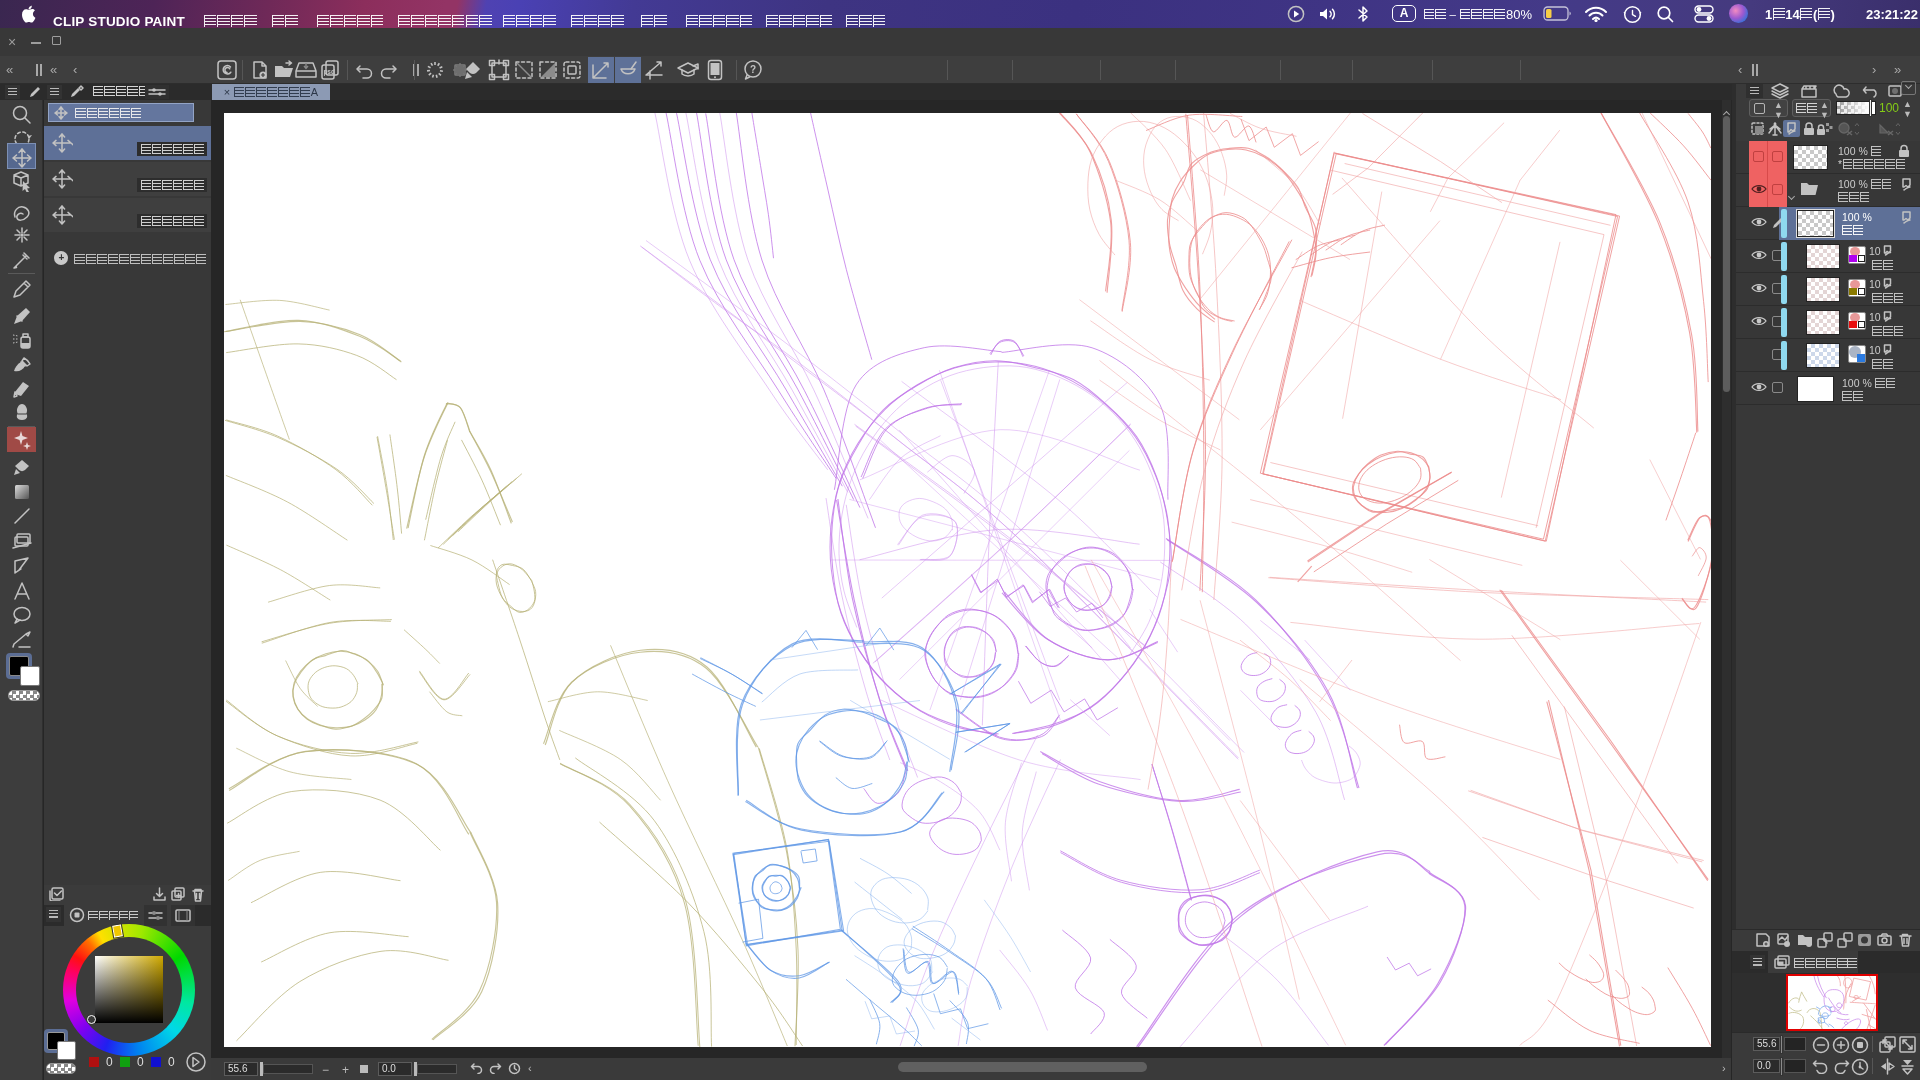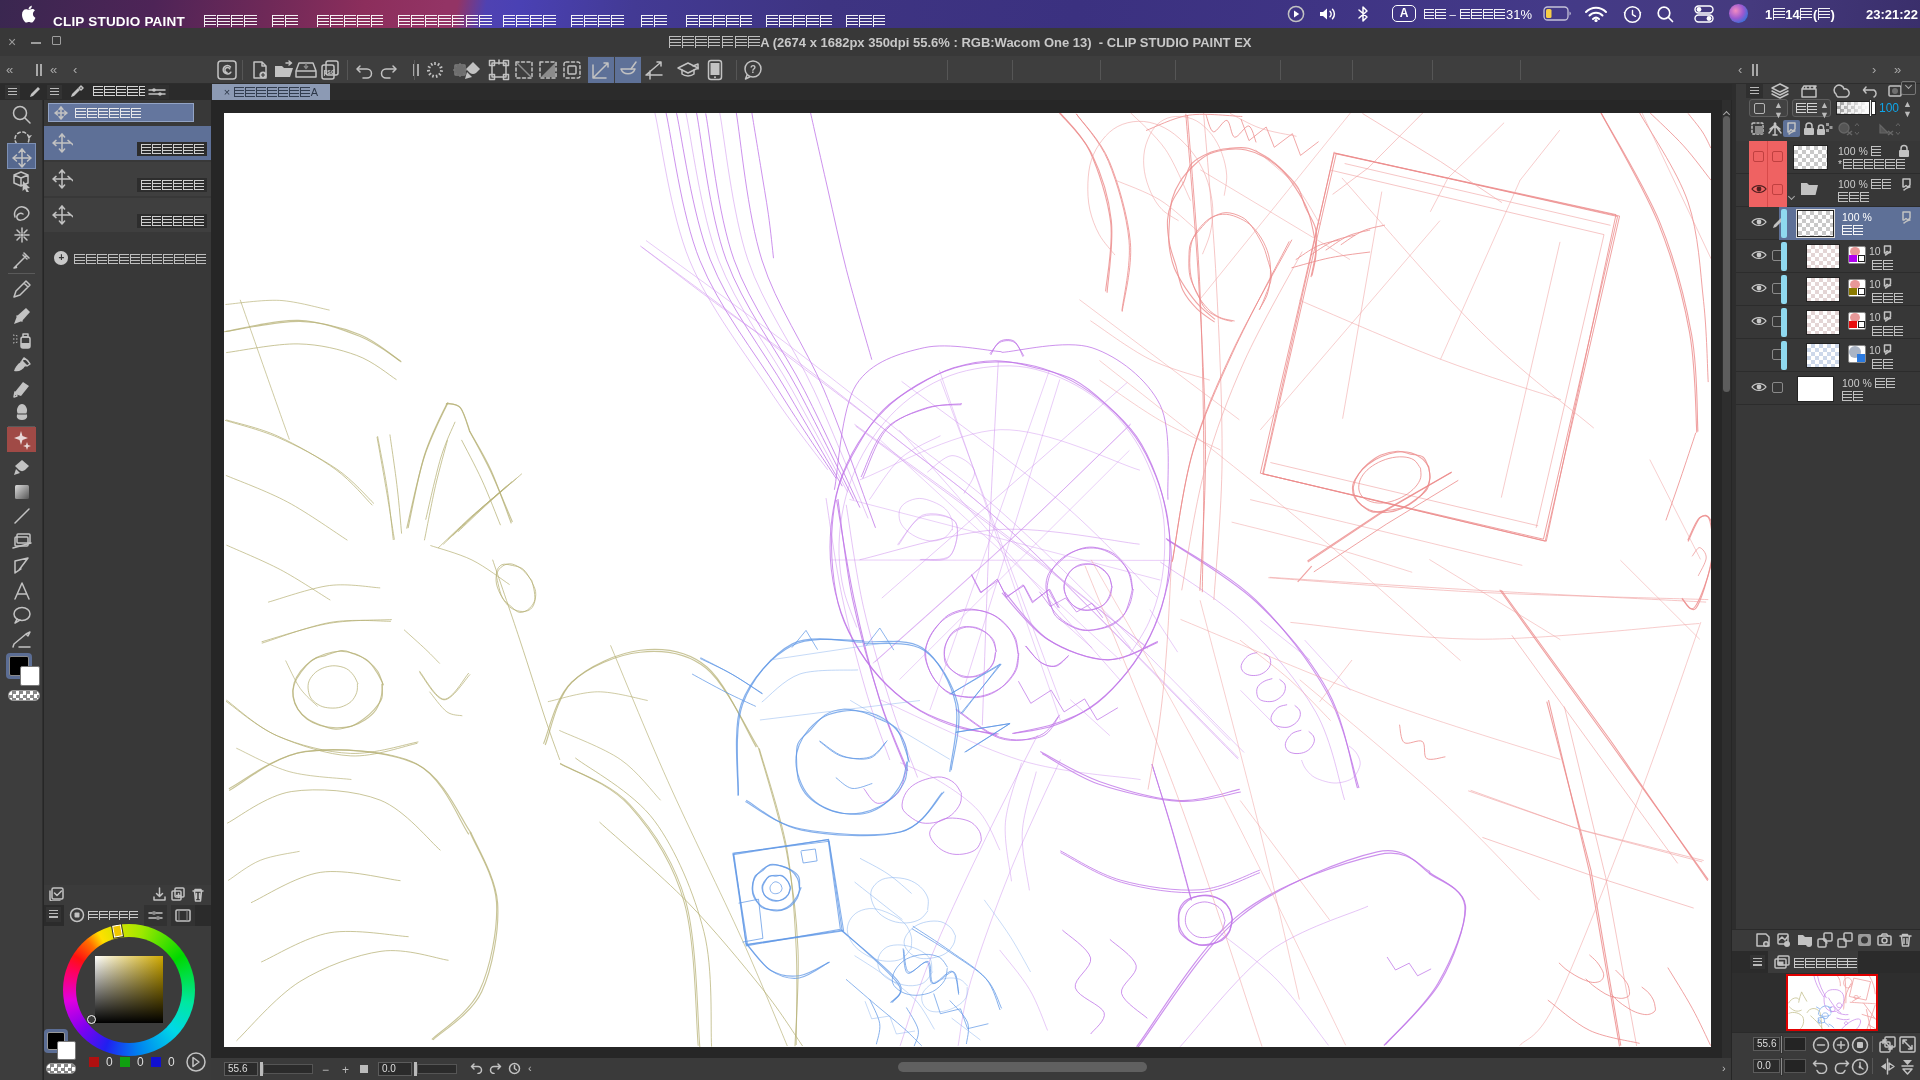--- a/index.html
+++ b/index.html
@@ -75,21 +75,21 @@
     </svg>
 <svg class="abs" style="left:1317px;top:5px" width="26" height="18">
       <path fill="#fff" d="M3 7h3l4-3.4v10.8L6 11H3z"></path>
       <path d="M13 6.2a4 4 0 010 5.6M15.5 4.2a7 7 0 010 9.6" stroke="#fff" stroke-width="1.5" fill="none" stroke-linecap="round"></path>
     </svg>
 <svg class="abs" style="left:1356px;top:4px" width="14" height="20">
       <path d="M3 6l8 7-4 4V3l4 4-8 7" stroke="#fff" stroke-width="1.5" fill="none" stroke-linejoin="round" stroke-linecap="round"></path>
     </svg>
 <div class="abs" style="left:1392px;top:5px;width:24px;height:17px;border:1.6px solid #fff;border-radius:5px;color:#fff;font-size:12px;font-weight:bold;text-align:center;line-height:15px">A</div>
 <span class="abs" style="left:1423px;top:8px;color:#fff;font-size:11.5px"><i class="j"></i><i class="j"></i> – <i class="j"></i><i class="j"></i><i class="j"></i><i class="j"></i></span>
-<span class="abs" style="left:1506px;top:7px;color:#fff;font-size:13px">31%</span>
+<span class="abs" style="left:1506px;top:7px;color:#fff;font-size:13px">80%</span>
 <svg class="abs" style="left:1543px;top:6px" width="30" height="15">
       <rect x="1" y="1" width="24" height="13" rx="3.5" fill="none" stroke="#ffffffb0" stroke-width="1.3"></rect>
       <rect x="3" y="3" width="5.5" height="9" rx="1.5" fill="#f7ce46"></rect>
       <path d="M26.5 5.5v4a2.2 2.2 0 000-4z" fill="#ffffffb0"></path>
     </svg>
 <svg class="abs" style="left:1584px;top:6px" width="24" height="16">
       <path d="M2 6a14 14 0 0120 0M5.5 9.5a9 9 0 0113 0M9 13a4.5 4.5 0 016 0" stroke="#fff" stroke-width="2" fill="none" stroke-linecap="round"></path>
       <circle cx="12" cy="14.5" r="1.6" fill="#fff"></circle>
     </svg>
 <svg class="abs" style="left:1623px;top:5px" width="19" height="19">
@@ -108,21 +108,20 @@
       <circle cx="15" cy="13.5" r="2.4" fill="#fff"></circle>
     </svg>
 <div class="abs" style="left:1729px;top:4px;width:19px;height:19px;border-radius:50%;background:radial-gradient(circle at 35% 35%,#f28bc2,#9b59d0 45%,#3f6fd8 75%,#2a3f8f)"></div>
 <span class="abs" style="left:1765px;top:7px;color:#fff;font-size:13px;font-weight:bold">1<i class="j"></i>14<i class="j"></i>(<i class="j"></i>)</span>
 <span class="abs" style="left:1866px;top:7px;color:#fff;font-size:13px;font-weight:bold">23:21:22</span>
 </div>
 <div id="title" class="abs">
 <span class="abs" style="left:8px;top:6px;color:#9d9d9d;font-size:14px">×</span>
 <div class="abs" style="left:31px;top:14px;width:10px;height:1.5px;background:#9d9d9d"></div>
 <div class="abs" style="left:52px;top:8px;width:9px;height:9px;border:1.4px solid #9d9d9d;border-radius:1px"></div>
-<div class="abs" style="left:0;top:7px;width:1920px;text-align:center;font-size:13px;font-weight:bold;color:#c8c8c8"><i class="j"></i><i class="j"></i><i class="j"></i><i class="j"></i><i class="j"></i><i class="j"></i><i class="j"></i>A (2674 x 1682px 350dpi 55.6% : RGB:Wacom One 13)&nbsp; - CLIP STUDIO PAINT EX</div>
 </div>
 <div id="tbar" class="abs">
 <span class="abs" style="left:6px;top:6px;color:#a8a8a8;font-size:13px">«</span>
 <span class="abs" style="left:50px;top:6px;color:#a8a8a8;font-size:13px">«</span>
 <span class="abs" style="left:73px;top:6px;color:#a8a8a8;font-size:13px">‹</span>
 <div class="abs" style="left:36px;top:8px;width:1.5px;height:12px;background:#a8a8a8"></div>
     <div class="abs" style="left:40px;top:8px;width:1.5px;height:12px;background:#a8a8a8"></div>
 <div class="abs" style="left:413px;top:8px;width:1.5px;height:12px;background:#a8a8a8"></div>
     <div class="abs" style="left:417px;top:8px;width:1.5px;height:12px;background:#a8a8a8"></div>
 <svg width="20" height="20" viewBox="0 0 20 20" style="position:absolute;left:217px;top:4px">
@@ -841,21 +840,21 @@
     <circle cx="7" cy="7" r="3" fill="#6f6f6f"></circle>
   </svg>
 <div class="abs" style="left:1901px;top:81px;width:15px;height:14px;border:1px solid #777;border-radius:2px;color:#bbb;font-size:8px;text-align:center;line-height:13px"><i class="cv" style="margin-bottom:3px"></i></div>
 <div class="abs" style="left:1749px;top:99px;width:39px;height:18px;border:1px solid #5f5f5f;border-radius:3px;background:#424242"></div>
 <div class="abs" style="left:1754px;top:103px;width:11px;height:11px;border:1.5px solid #b5b5b5;border-radius:2px"></div>
 <span class="abs" style="left:1774px;top:100px;color:#bbb;font-size:9px">▲<br>▼</span>
 <div class="abs" style="left:1792px;top:99px;width:39px;height:18px;border:1px solid #5f5f5f;border-radius:3px;background:#424242;color:#ddd;font-size:10.5px;line-height:17px;padding-left:3px"><i class="j"></i><i class="j"></i></div>
 <span class="abs" style="left:1820px;top:100px;color:#bbb;font-size:9px">▲<br>▼</span>
 <div class="abs" style="left:1836px;top:101px;width:40px;height:14px;background-image:linear-gradient(90deg,rgba(255,255,255,0),#fff 85%),conic-gradient(#9a9a9a 25%,#e8e8e8 0 50%,#9a9a9a 0 75%,#e8e8e8 0);background-size:100% 100%,7px 7px;border:1px solid #222"></div>
 <div class="abs" style="left:1869px;top:99px;width:3px;height:18px;background:#eee;border:1px solid #333"></div>
-<span class="abs" style="left:1879px;top:101px;color:#0ea5e9;font-size:12px">100</span>
+<span class="abs" style="left:1879px;top:101px;color:#84cc16;font-size:12px">100</span>
 <span class="abs" style="left:1903px;top:99px;color:#bbb;font-size:9px">▲<br>▼</span>
 <svg width="16" height="16" viewBox="0 0 16 16" style="position:absolute;left:1750px;top:121px">
     <rect x="2" y="2" width="11" height="11" rx="1" class="icn" stroke="#8a8a8a" stroke-dasharray="2 2"></rect>
     <rect x="5" y="5" width="8" height="8" fill="#8a8a8a"></rect>
   </svg>
 <svg width="16" height="16" viewBox="0 0 16 16" style="position:absolute;left:1767px;top:121px">
     <path class="icn" d="M8 2v12M8 4l-5 4M8 4l5 4M8 4l-6 8M8 4l6 8M6 14h4"></path>
     <circle cx="8" cy="3" r="1.5" class="icnf"></circle>
   </svg>
 <div class="abs" style="left:1783px;top:120px;width:17px;height:17px;background:#5e7198;border-radius:2px"></div>

